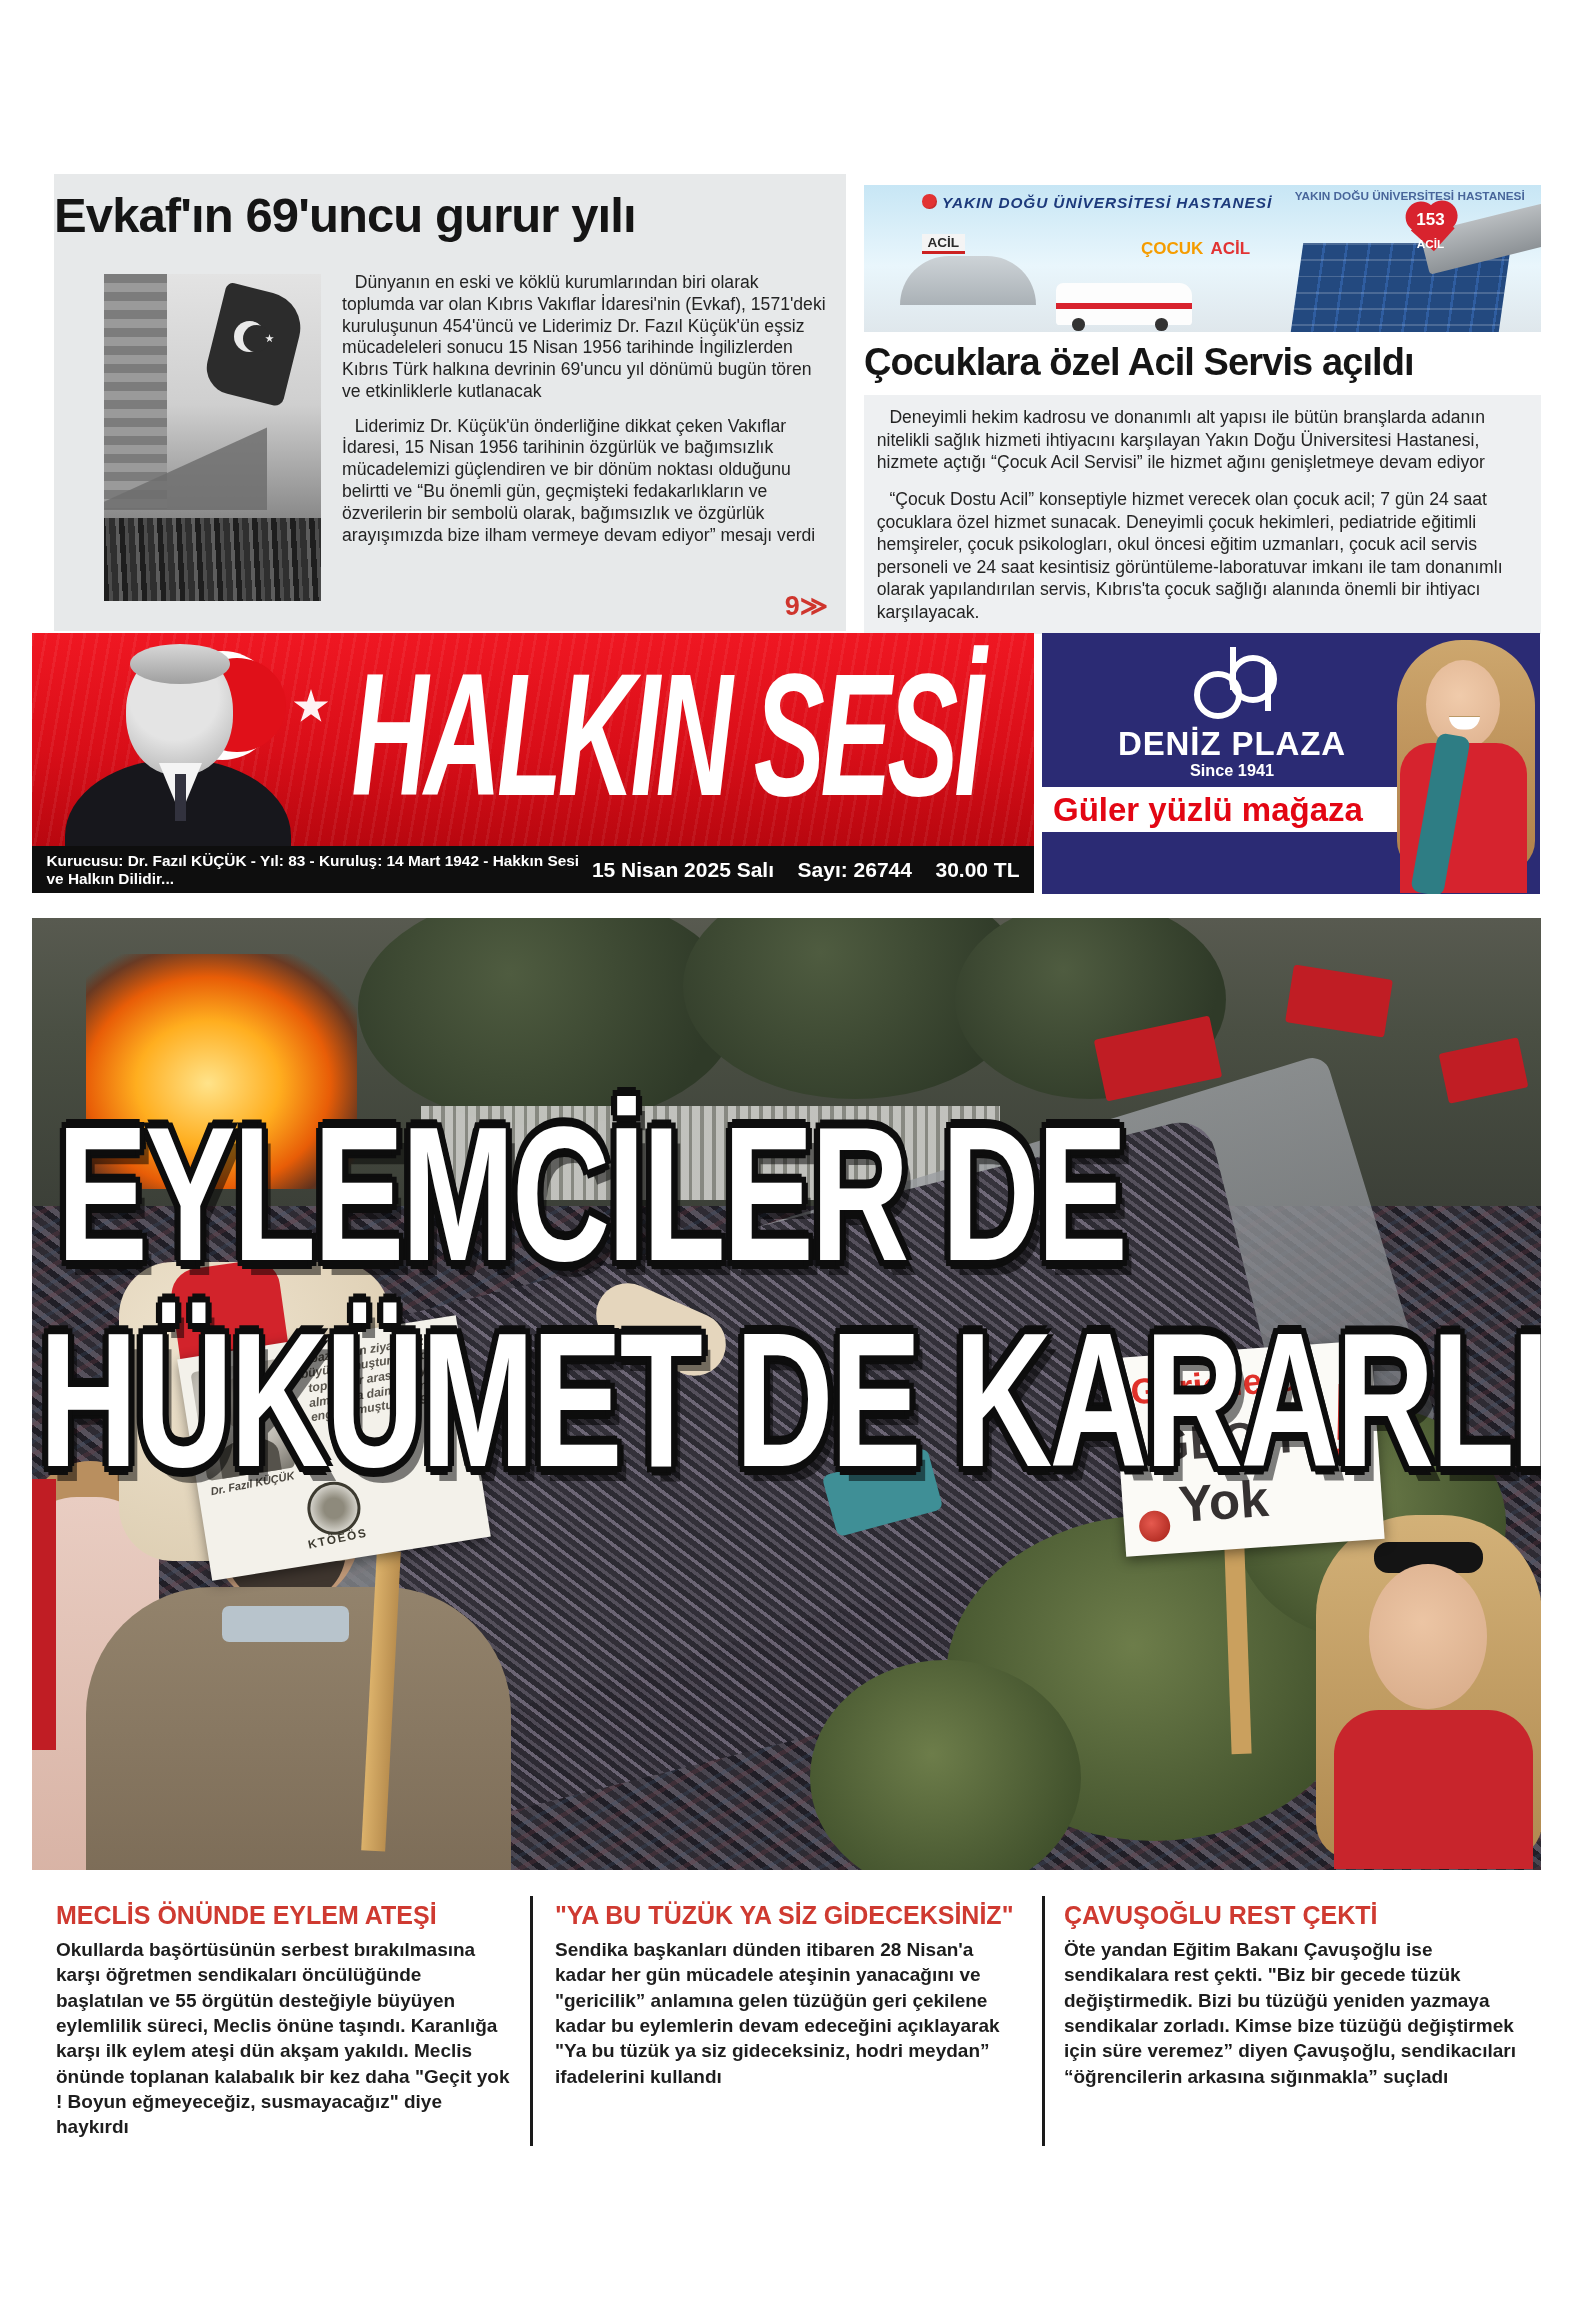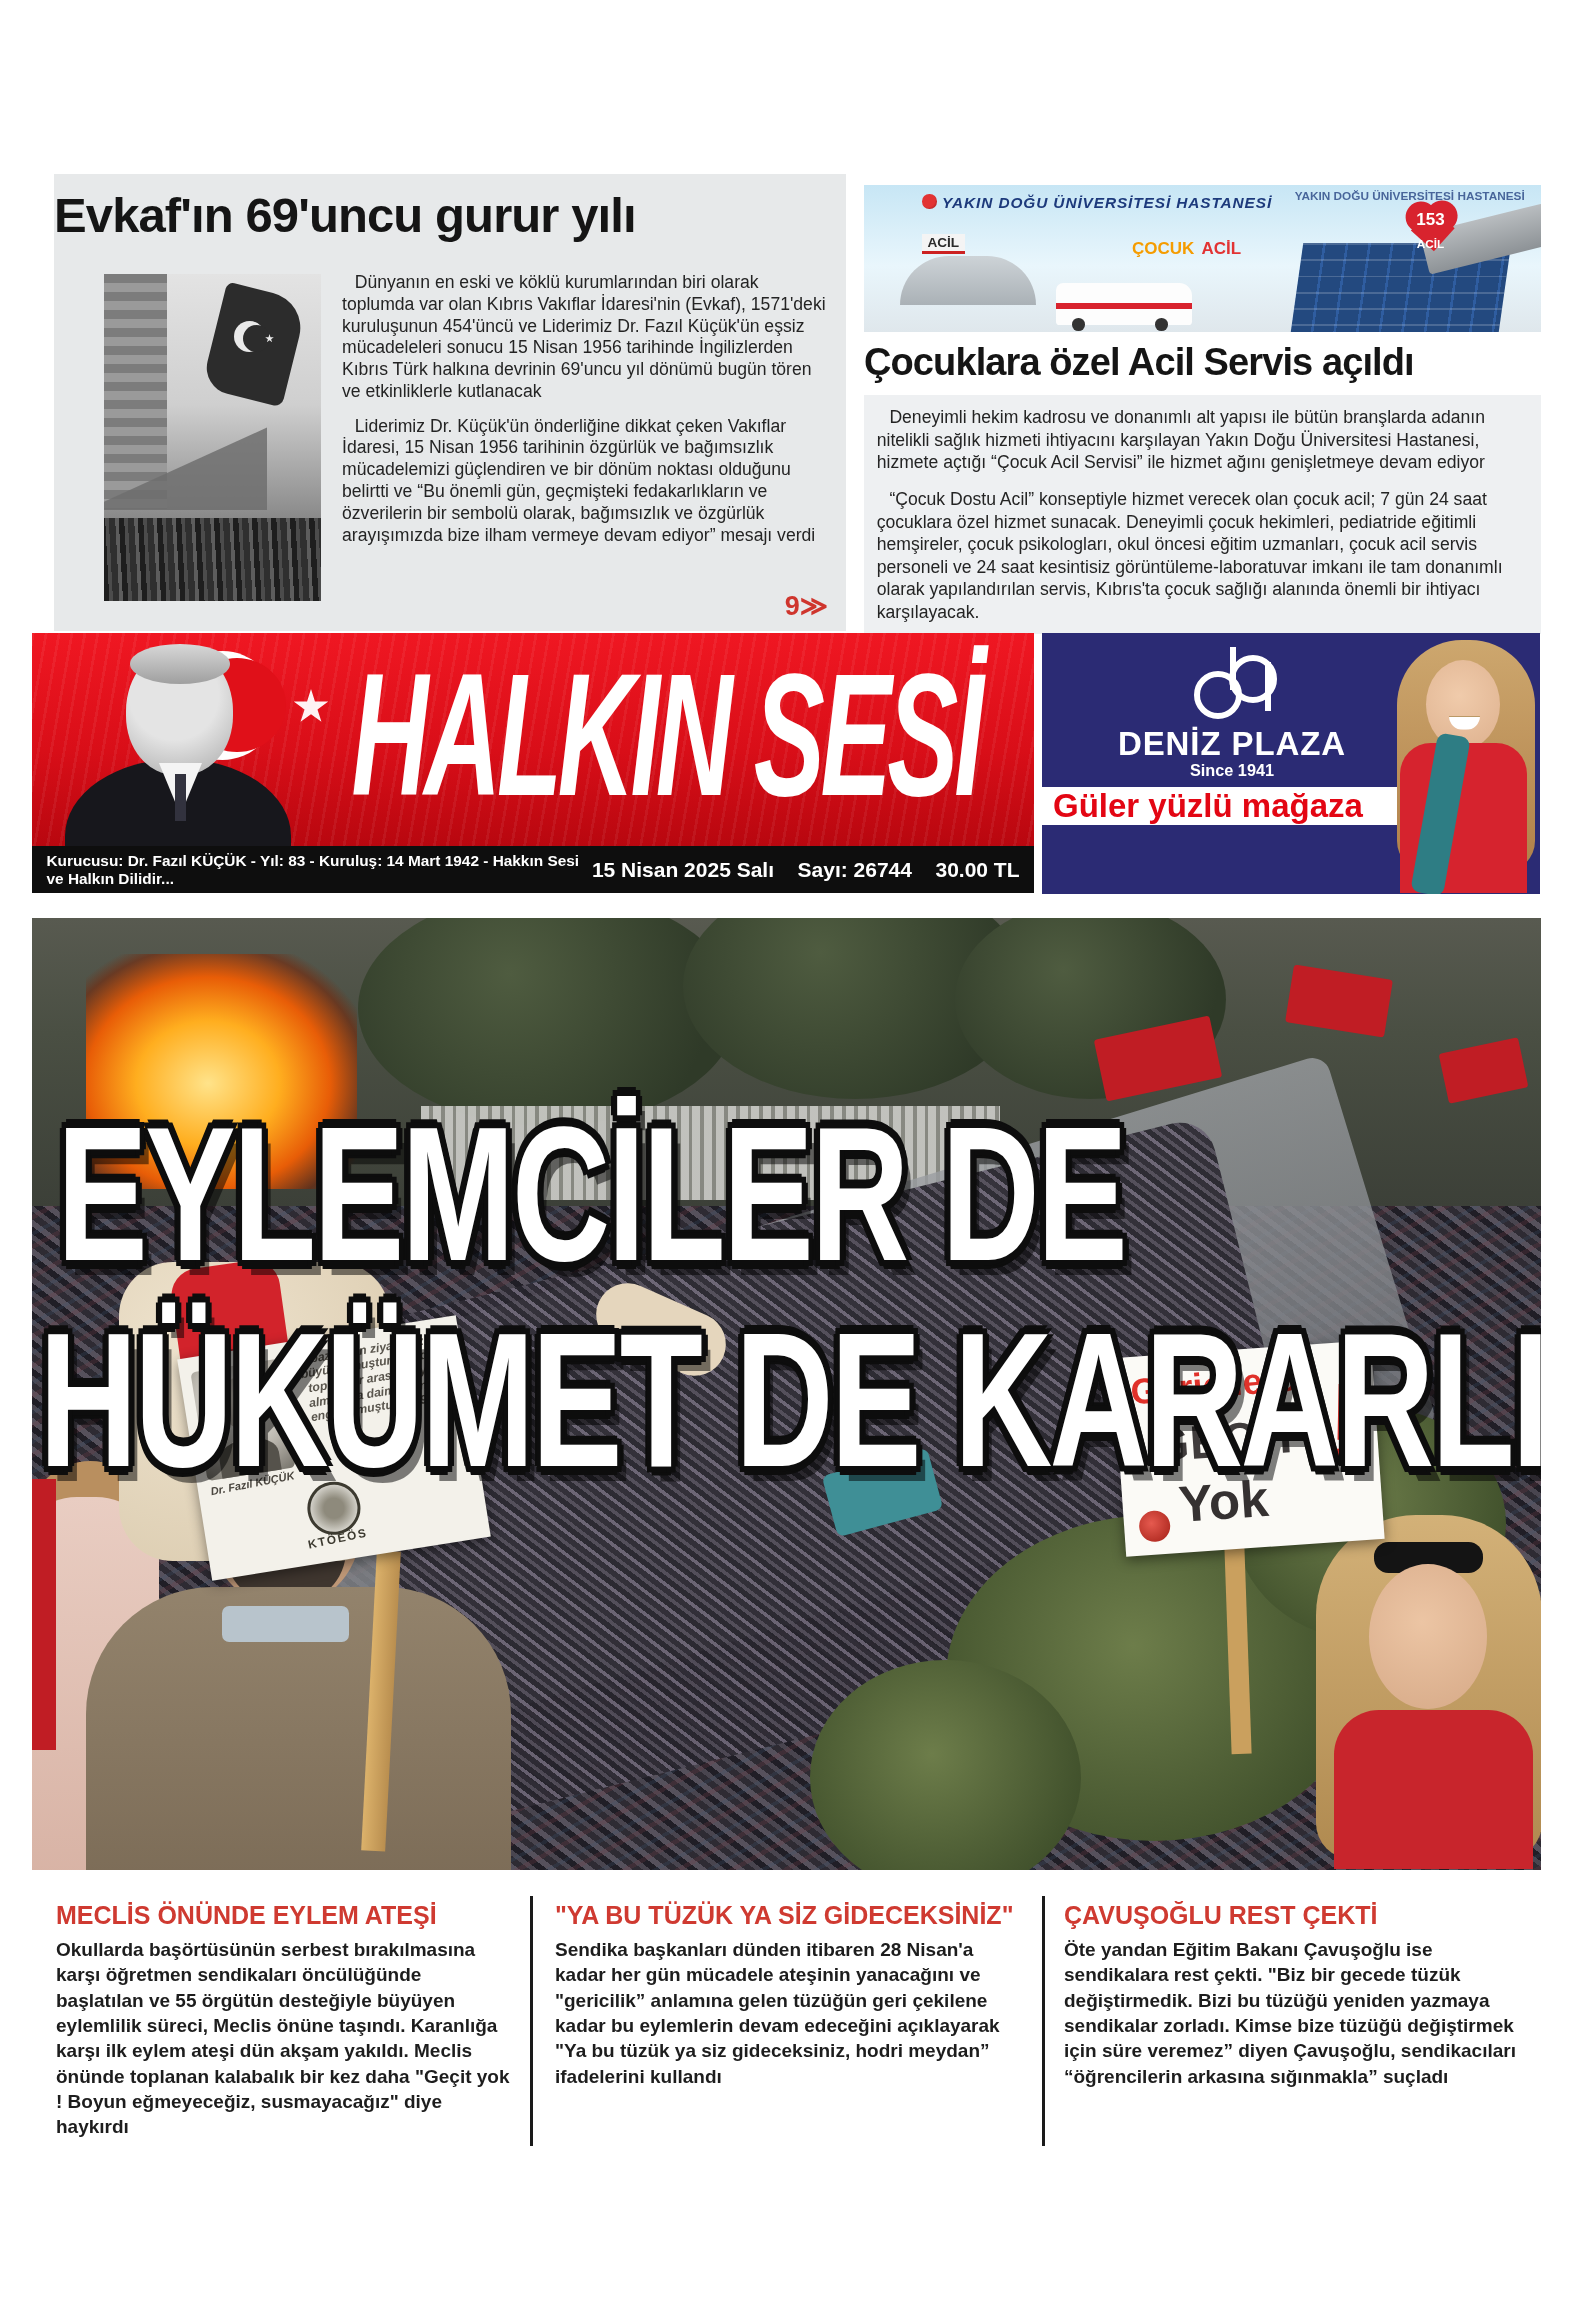--- a/index.html
+++ b/index.html
@@ -33,21 +33,21 @@
   #tr-panel{left:864px;top:185px;width:677px;}
   #tr-photo{position:relative;width:677px;height:147px;overflow:hidden;
             background:linear-gradient(180deg,#c7e6f5 0%,#e9f6fc 55%,#dfe7ec 100%);}
   .h-sign{position:absolute;left:78px;top:9px;font-size:15.4px;font-weight:800;font-style:italic;
           color:#1d3a7c;letter-spacing:0.9px;}
   .h-sign2{position:absolute;right:16.3px;top:3.6px;font-size:11.8px;font-weight:800;color:#1d3a7c;opacity:.75;}
   .h-logo-dot{position:absolute;left:58px;top:9px;width:14.5px;height:14.5px;border-radius:50%;
           background:radial-gradient(circle at 40% 40%,#e23333 55%,#8e1a1a);}
   .h-acil-left{position:absolute;left:58px;top:49px;font-size:13.6px;font-weight:800;color:#2a2a2a;
           background:#f4f4f4;padding:0.9px 5.4px;border-bottom:3.6px solid #c22;}
-  .h-cocuk{position:absolute;left:268px;top:54px;font-size:17px;font-weight:800;}
+  .h-cocuk{position:absolute;left:277px;top:54px;font-size:17px;font-weight:800;}
   .h-cocuk .c1{color:#f59c00;} .h-cocuk .c2{color:#e23333;margin-left:7.2px;}
   .h-glass{position:absolute;right:36px;top:58px;width:208px;height:89px;transform:skewX(-8deg);
            background:repeating-linear-gradient(90deg,#23497f 0 20px,#2f5da0 20px 22.6px);}
   .h-glass:after{content:"";position:absolute;inset:0;
            background:repeating-linear-gradient(180deg,rgba(255,255,255,.18) 0 1.8px,transparent 1.8px 16.3px);}
   .h-heart{position:absolute;right:83px;top:16.3px;width:52px;height:47px;transform:rotate(-3deg);}
   .h-heart .lobe{position:absolute;width:31px;height:31px;border-radius:50%;background:#d8232e;top:0;}
   .h-heart .lobe.l{left:0;} .h-heart .lobe.r{right:0;}
   .h-heart .tip{position:absolute;left:11px;top:12.7px;width:31px;height:31px;background:#d8232e;transform:rotate(45deg);}
   .h-153{position:absolute;right:87px;top:25px;width:47px;text-align:center;font-size:17px;font-weight:800;
@@ -98,21 +98,21 @@
   #ad{left:1042px;top:633px;width:498px;height:261px;background:#2b2b74;overflow:hidden;}
   .dp-logo{position:absolute;left:145px;top:9px;width:100px;height:80px;}
   .dp-ring{position:absolute;width:36px;height:36px;border:6.3px solid #fff;border-radius:50%;}
   .dp-r1{left:7.2px;top:29px;} .dp-r2{left:42px;top:12.7px;}
   .dp-stem1{position:absolute;left:43px;top:5.4px;width:6.3px;height:43px;background:#fff;}
   .dp-stem2{position:absolute;left:78px;top:20px;width:6.3px;height:49px;background:#fff;}
   #ad-brand{position:absolute;left:36px;top:92px;width:308px;text-align:center;color:#fff;
             font-size:33px;font-weight:800;letter-spacing:0.9px;white-space:nowrap;}
   #ad-since{position:absolute;left:36px;top:128px;width:308px;text-align:center;color:#fff;
             font-size:16.3px;font-weight:700;}
-  #ad-strip{position:absolute;left:0;top:154px;width:369px;height:38px;background:#ffffff;
+  #ad-strip{position:absolute;left:0;top:154px;width:369px;height:45px;background:#ffffff;
             display:flex;align-items:center;}
   #ad-strip span{font-size:33px;font-weight:800;color:#e30613;margin-left:11px;white-space:nowrap;}
   #ad-slogan2{position:absolute;left:14.5px;top:206px;width:344px;text-align:center;color:#ffffff;
             font-family:"DejaVu Serif",serif;font-style:italic;font-weight:700;font-size:34px;line-height:1.05;}
   .ad-girl{position:absolute;right:0;top:0;width:158px;height:261px;}
   .g-hair{position:absolute;right:5.4px;top:7.2px;width:138px;height:232px;border-radius:65px 65px 31px 31px;
           background:linear-gradient(180deg,#cda76e,#b08049);}
   .g-face{position:absolute;right:40px;top:27px;width:74px;height:89px;border-radius:50%;
           background:radial-gradient(circle at 45% 40%,#f0cbab,#ddb08d);}
   .g-smile{position:absolute;right:60px;top:83px;width:31px;height:12.7px;border-radius:0 0 18px 18px;background:#fff;

